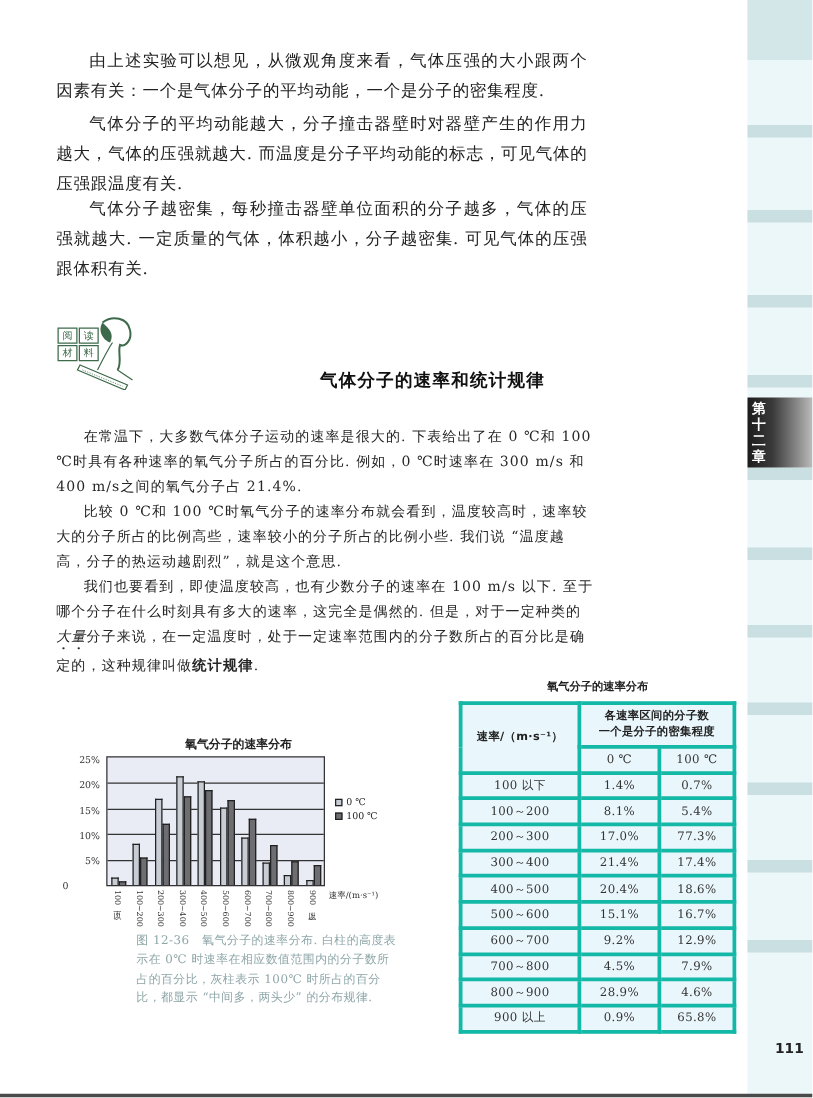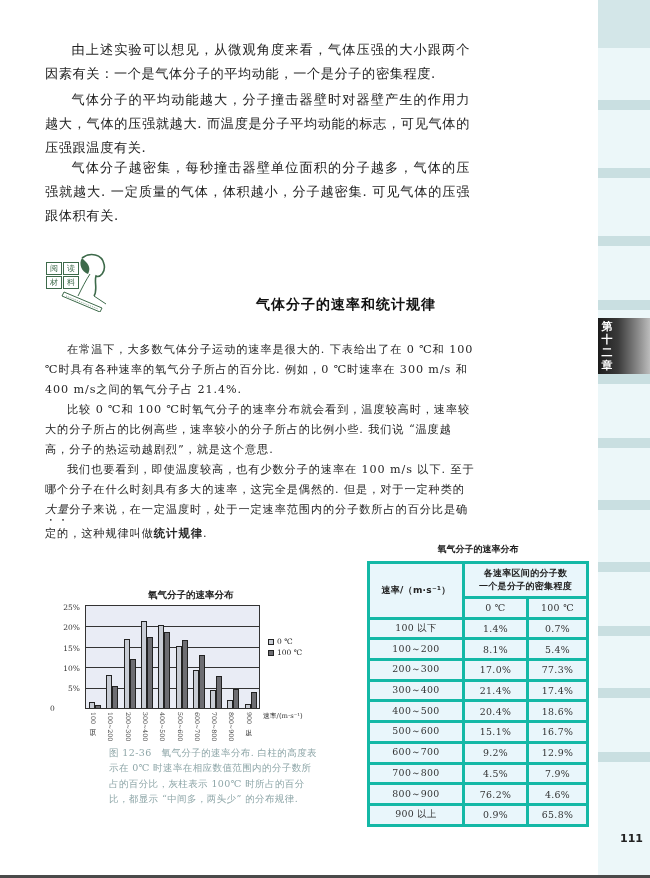--- a/index.html
+++ b/index.html
@@ -194,21 +194,21 @@
         <td class="c2">9.2%</td>
         <td>12.9%</td>
       </tr>
       <tr>
         <td class="c1">700～800</td>
         <td class="c2">4.5%</td>
         <td>7.9%</td>
       </tr>
       <tr>
         <td class="c1">800～900</td>
-        <td class="c2">76.2%</td>
+        <td class="c2">28.9%</td>
         <td>4.6%</td>
       </tr>
       <tr>
         <td class="c1">900 以上</td>
         <td class="c2">0.9%</td>
         <td>65.8%</td>
       </tr>
     </tbody>
 </table>
 

